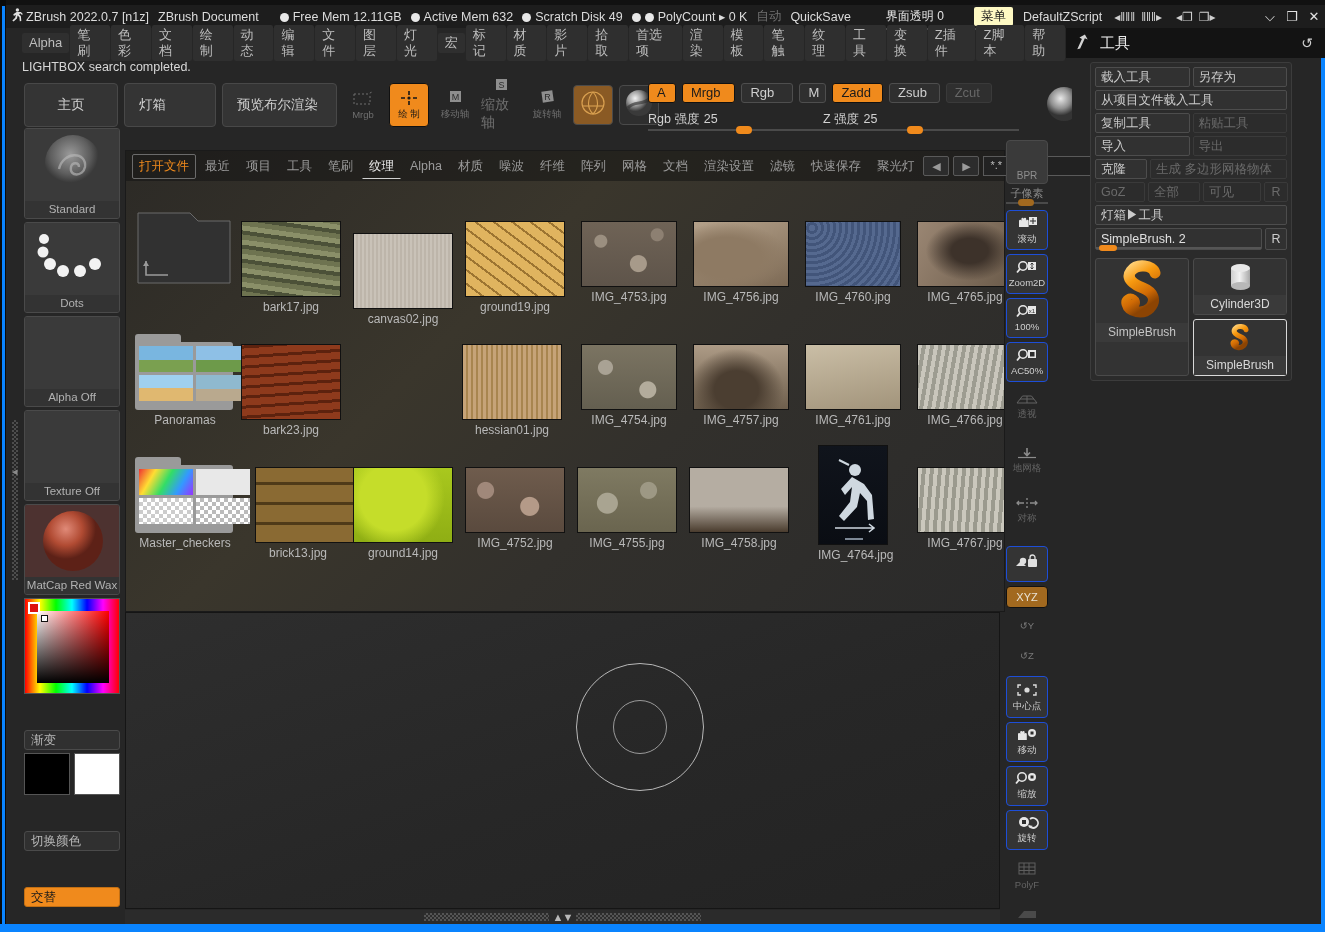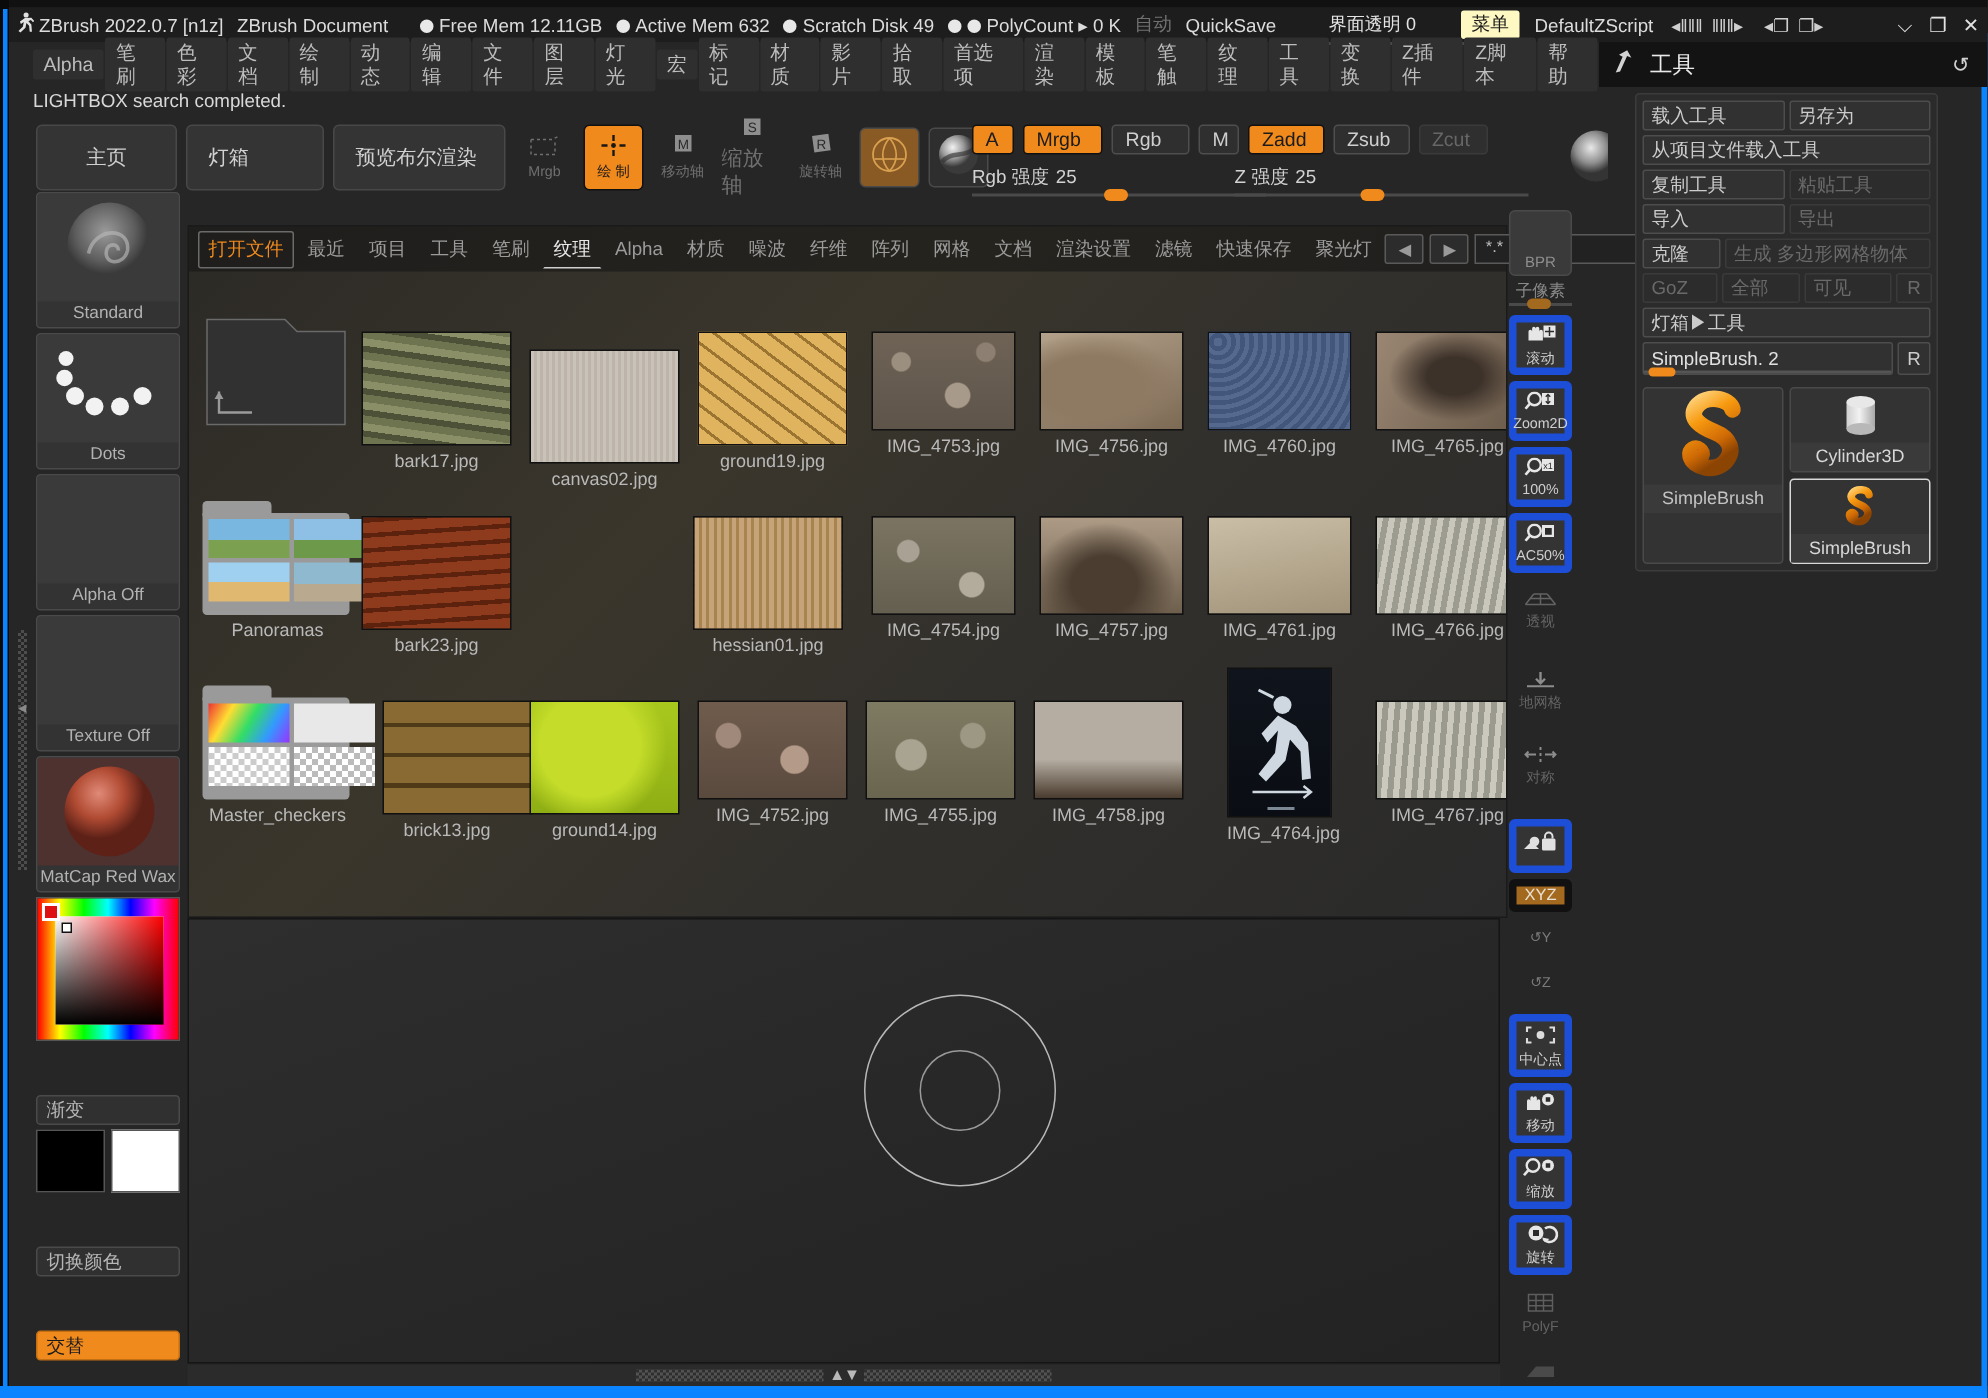--- a/index.html
+++ b/index.html
@@ -139,21 +139,21 @@
   .folder{ position:relative; width:98px; height:76px; }
   .fold-tab{ position:absolute; left:0; top:0; width:46px; height:10px; background:#9a9a9a; border-radius:3px 3px 0 0;}
   .fold-body{ position:absolute; left:0; top:8px; width:98px; height:68px; background:#9a9a9a; border-radius:0 3px 3px 3px;}
   .fold-up{ position:absolute; left:0; top:0; width:98px; height:76px; border:1px solid #5c5c5c; border-radius:3px;
             background:#2b2b2b;}
   .minis{ position:absolute; left:4px; top:12px; display:grid; grid-template-columns:54px 54px; gap:3px;}
   .mini{ width:54px; height:26px; }
 
   
   .vstrip{ position:absolute; left:1006px; top:140px; width:44px; }
-  .vs-item{ width:42px; margin-bottom:4px; border:5px solid #1d4ed8; border-radius:4px; background:#343434;
+  .vs-item{ width:42px; margin-bottom:4px; border:1px solid #1d4ed8; border-radius:4px; background:#343434;
             display:flex; flex-direction:column; align-items:center; justify-content:center;
             height:40px; font-size:9.5px; color:#cfcfcf; }
   .vs-item .vg{ font-size:14px; line-height:14px; }
   .vs-item.flat{ border-color:transparent; background:transparent; color:#636363;}
   .vs-item.on{ background:#a2691f; border-color:#111; color:#e9e2d4;}
   .vs-item.small{ height:26px; border-color:transparent; background:transparent; color:#7a7a7a;}
   .vs-bpr{ width:42px; height:44px; border:1px solid #4a4a4a; border-radius:4px; background:#3a3a3a;
             display:flex; align-items:flex-end; justify-content:center; font-size:10px; color:#8e8e8e;
             padding-bottom:2px; }
   .vs-sub{ width:42px; text-align:center; font-size:11px; color:#8a8a8a; position:relative; margin:2px 0 9px;}

